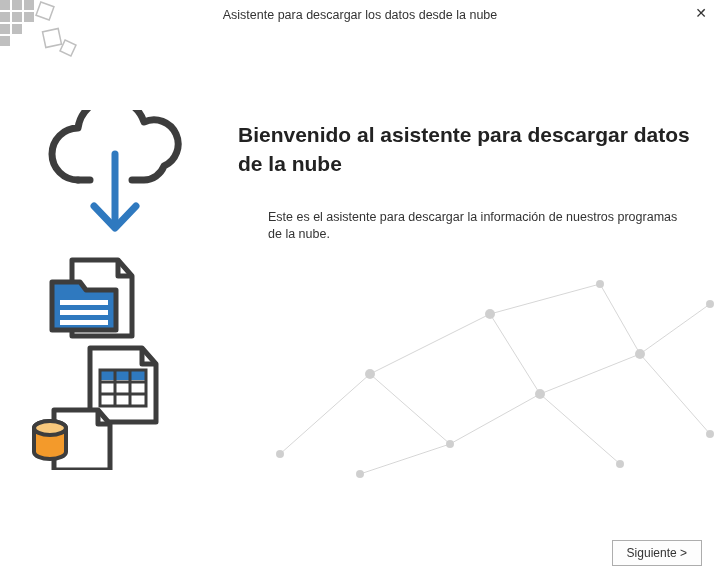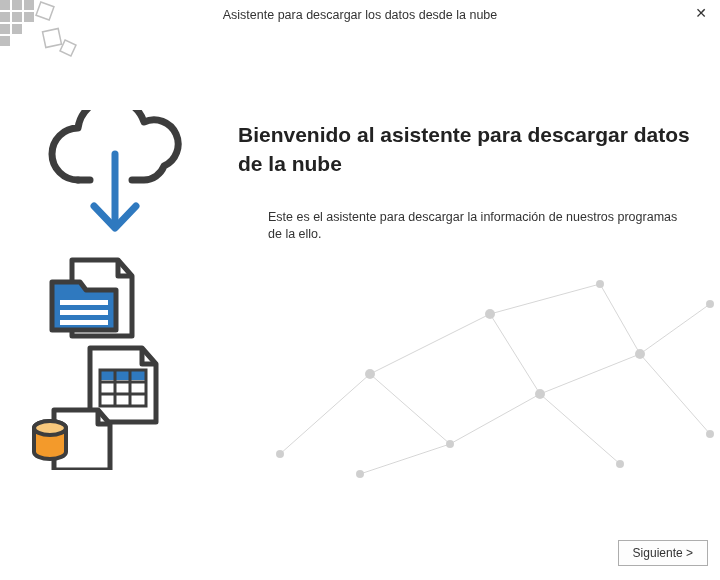--- a/index.html
+++ b/index.html
@@ -72,21 +72,21 @@
     color: #333333;
     line-height: 1.4;
     margin: 0 0 16px 30px;
     max-width: 440px;
   }
 
   
   .button-row {
     position: absolute;
     bottom: 14px;
-    right: 12px;
+    right: 18px;
     display: flex;
     gap: 24px;
   }
   .btn {
     min-width: 90px;
     height: 26px;
     padding: 0 14px;
     font-size: 12px;
     background: #fdfdfd;
     border: 1px solid #adadad;
@@ -192,21 +192,21 @@
           <ellipse cx="20" cy="18" rx="16" ry="7"></ellipse>
           <path d="M4 18 v24 a16 7 0 0 0 32 0 v-24" fill="#f39a2b"></path>
           <ellipse cx="20" cy="18" rx="16" ry="7" fill="#f8c87c"></ellipse>
         </g>
       </g>
     </svg>
   </div>
 
   <div class="text-col">
     <h1 class="heading">Bienvenido al asistente para descargar datos de la nube</h1>
-    <p class="body-text">Este es el asistente para descargar la información de nuestros programas de la ello.</p>
+    <p class="body-text">Este es el asistente para descargar la información de nuestros programas de la nube.</p>
   </div>
 
   <svg class="network" viewBox="0 0 480 250">
     <g stroke="#9a9a9a" stroke-width="1" fill="none">
       <line x1="40" y1="210" x2="130" y2="130"></line>
       <line x1="130" y1="130" x2="210" y2="200"></line>
       <line x1="130" y1="130" x2="250" y2="70"></line>
       <line x1="210" y1="200" x2="300" y2="150"></line>
       <line x1="250" y1="70" x2="300" y2="150"></line>
       <line x1="250" y1="70" x2="360" y2="40"></line>

